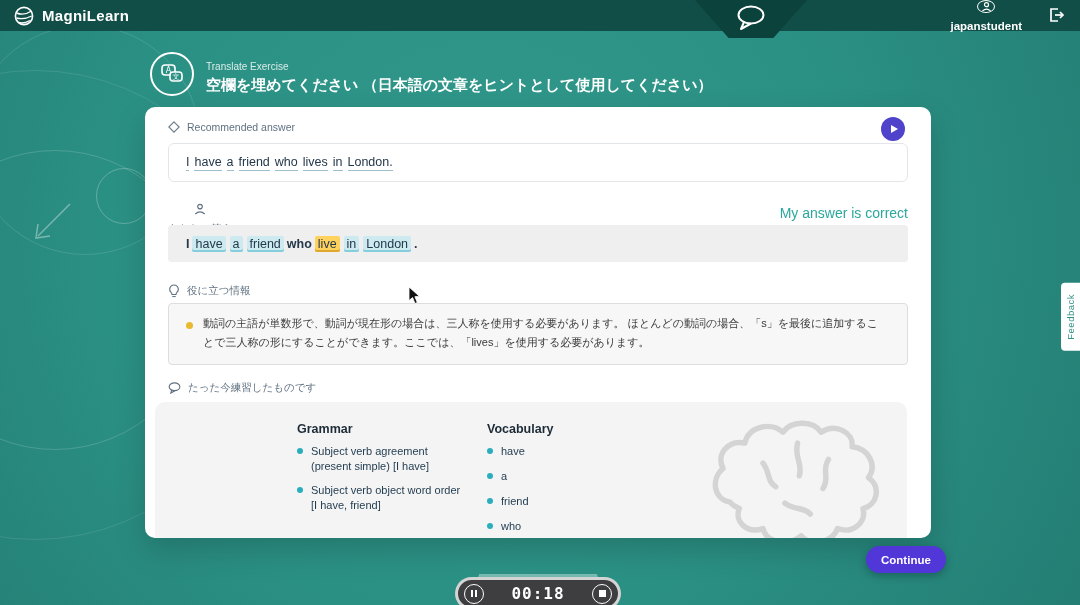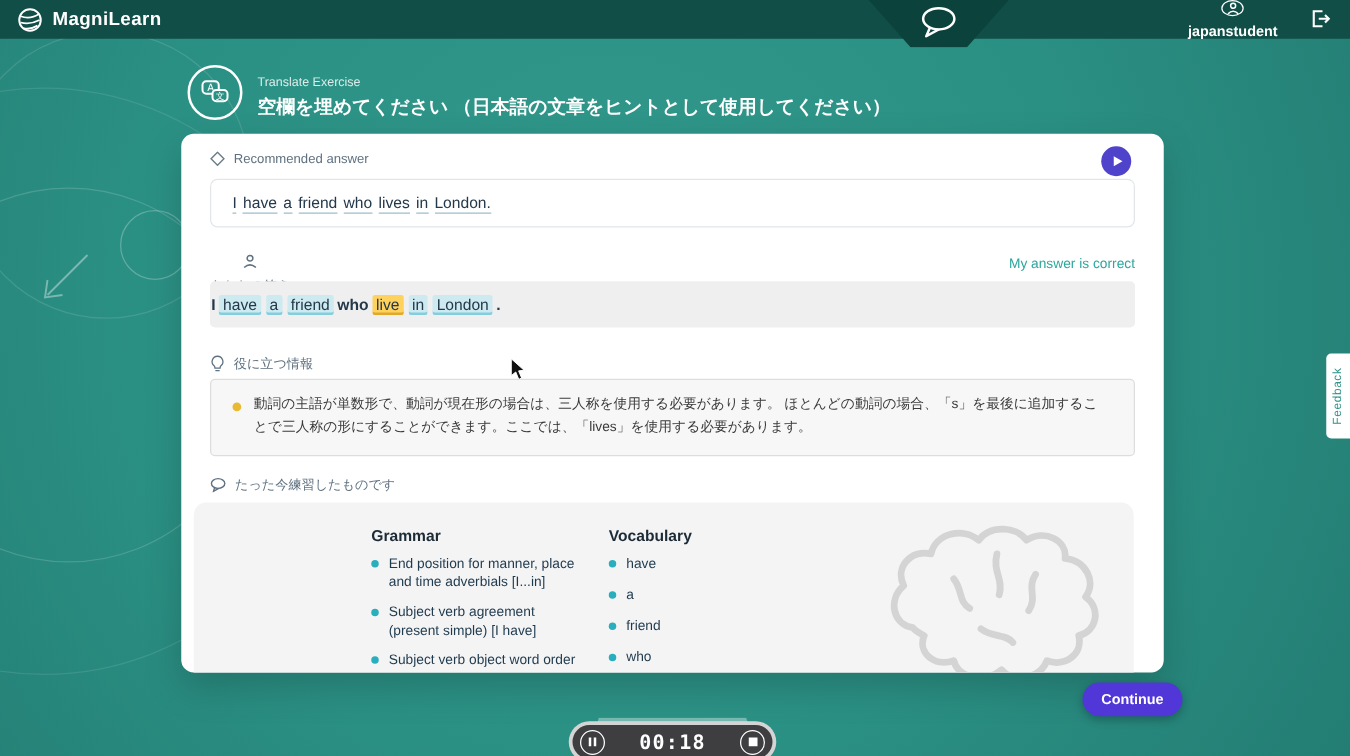--- a/index.html
+++ b/index.html
@@ -40,23 +40,23 @@
   .rec-label { left:23px; top:14px; }
   .play-btn { position:absolute; right:26px; top:10px; width:24px; height:24px; border-radius:50%;
               background:#4f43cb; display:flex; align-items:center; justify-content:center; cursor:pointer; }
   .play-tri { width:0; height:0; border-left:7px solid #fff; border-top:4.5px solid transparent; border-bottom:4.5px solid transparent; margin-left:2px; }
   .rec-box { position:absolute; left:23px; top:36px; width:740px; height:39px; border:1px solid #e2e6e9;
              border-radius:6px; display:flex; align-items:center; padding-left:17px;
              font-size:12.5px; color:#24384a; }
   .rec-word { border-bottom:1px solid #9cbecd; margin-right:5px; padding-bottom:1px; display:inline-block; }
 
   .ans-label { left:23px; top:96px;flex-direction:column; }
-  .ans-status { position:absolute; right:23px; top:98px; font-size:11px; color:#2ba79c; }
+  .ans-status { position:absolute; right:23px; top:98px; font-size:14px; color:#2ba79c; }
   .ans-box { position:absolute; left:23px; top:118px; width:740px; height:37px; background:#efeff0;
-             border-radius:4px; display:flex; align-items:center; font-size:12.5px; color:#24384a; }
+             border-radius:4px; display:flex; align-items:center; padding-left:17px; font-size:12.5px; color:#24384a; }
   .tok { display:inline-block; margin:0 2px; padding:1px 3px; border-radius:2px; }
   .hl-blue   { background:#cdeaf1; box-shadow:inset 0 -2px 0 #85cddd; }
   .hl-yellow { background:#ffd25e; box-shadow:inset 0 -2px 0 #e0a92e; }
   .hl-none   { margin:0 1px; padding:1px 0; font-weight:bold; }
 
   .info-label { left:23px; top:177px; }
   .info-box { position:absolute; left:23px; top:196px; width:740px; height:62px; background:#f7f7f7;
               border:1px solid #ddd; border-radius:4px; padding:10px 22px 10px 34px;
               font-size:11px; line-height:1.75; color:#3a3a3a; }
   .info-dot { position:absolute; left:17px; top:18px; width:7px; height:7px; border-radius:50%; background:#e8b931; }
@@ -204,21 +204,20 @@
       <svg width="13" height="12" viewBox="0 0 14 13">
         <ellipse cx="7" cy="5.2" rx="5.8" ry="4.2" fill="none" stroke="#5f7180" stroke-width="1.2"></ellipse>
         <path d="M4 8.6 L3 12 L7.5 9.4" fill="none" stroke="#5f7180" stroke-width="1.2"></path>
       </svg>
       <span>たった今練習したものです</span>
     </div>
 
     <div class="panel">
       <div class="col-title g-title">Grammar</div>
       <ul class="dotlist g-list">
-          <li>End position for manner, place and time adverbials [I...in]</li>
           <li>Subject verb agreement (present simple) [I have]</li>
           <li>Subject verb object word order [I have, friend]</li>
         </ul>
       <div class="col-title v-title">Vocabulary</div>
       <ul class="dotlist v-list">
           <li>have</li>
           <li>a</li>
           <li>friend</li>
           <li>who</li>
         </ul>

